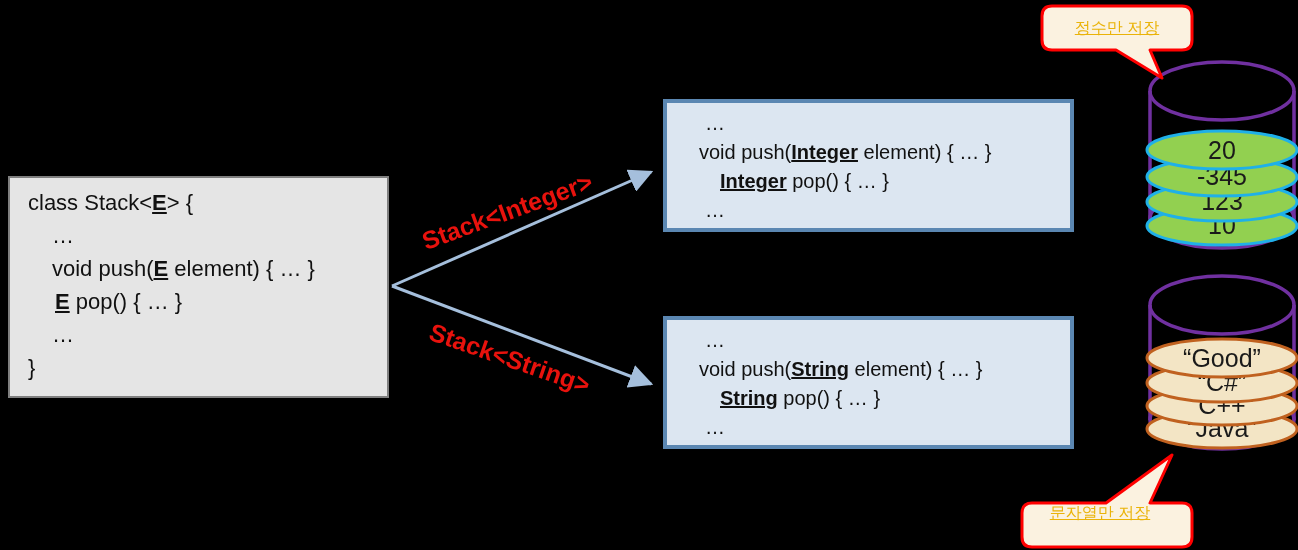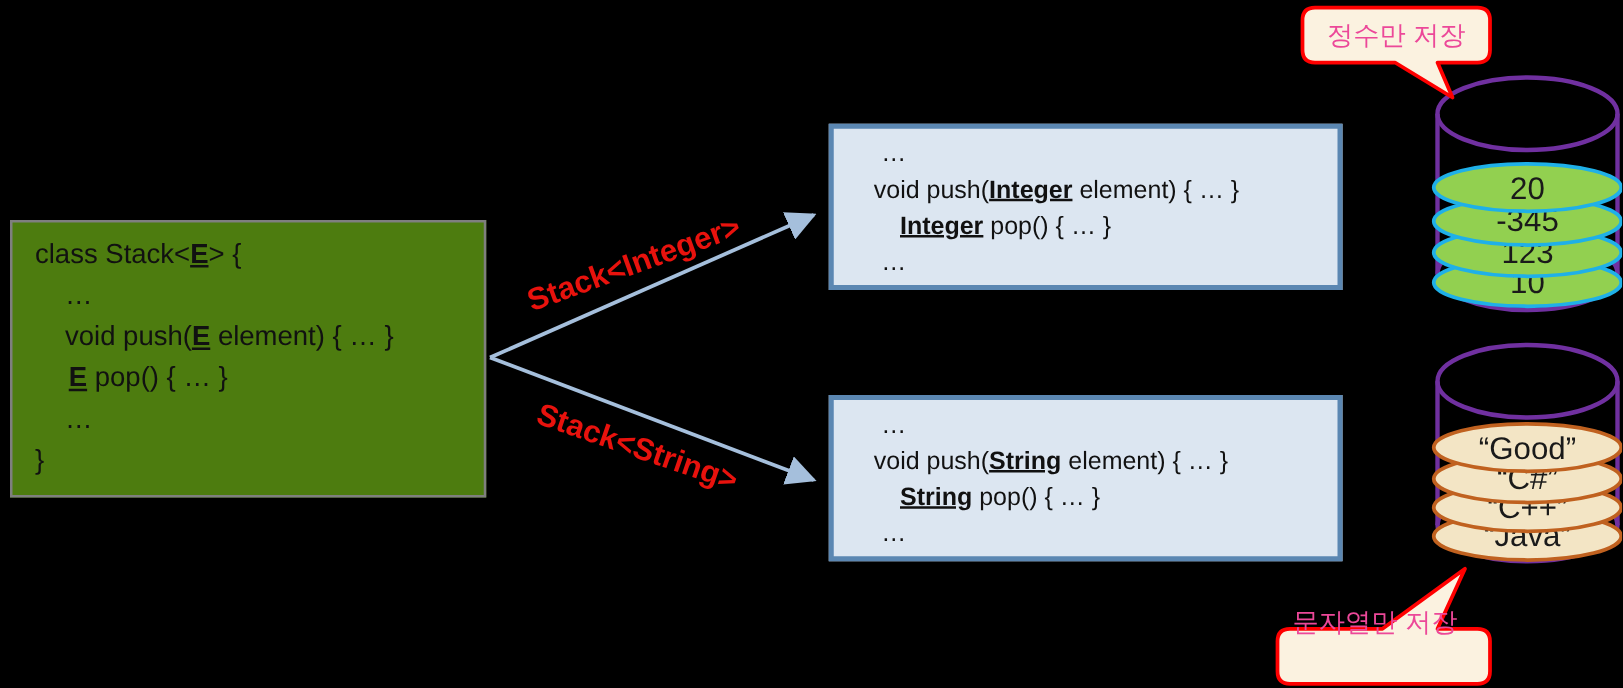--- a/index.html
+++ b/index.html
@@ -4,21 +4,21 @@
 <style>
   html,body{margin:0;padding:0;background:#000;}
   #canvas{
     position:relative;width:1298px;height:550px;background:#000;overflow:hidden;
     font-family:"Liberation Sans","DejaVu Sans",sans-serif;
   }
   
   .codebox{position:absolute;box-sizing:border-box;color:#111;}
   #generic-box{
     left:8px;top:176px;width:381px;height:222px;
-    background:#4d7c0f;border:2px solid #7F7F7F;
+    background:#e5e5e5;border:2px solid #7F7F7F;
     padding:8px 0 0 18px;font-size:22px;line-height:33px;
   }
   #integer-box,#string-box{
     left:663px;width:411px;height:133px;
     background:#DCE6F1;border:4px solid #5B87B2;
     padding:6px 0 0 32px;font-size:20px;line-height:29px;
   }
   #integer-box{top:99px;}
   #string-box{top:316px;}
   .line{white-space:pre;}
@@ -38,24 +38,24 @@
   #overlay{position:absolute;left:0;top:0;pointer-events:none;}
   .arrowline{stroke:#A5BFDC;stroke-width:3;fill:none;}
   .cylline{stroke:#7030A0;stroke-width:3.5;fill:none;}
   .idisc{fill:#92D050;stroke:#1FB0E8;stroke-width:3;}
   .sdisc{fill:#F3E5C5;stroke:#C0611F;stroke-width:3;}
   .dtext{font-family:"Liberation Sans","DejaVu Sans",sans-serif;font-size:25px;fill:#1a1a1a;text-anchor:middle;}
   .callout-shape{fill:#FBF2E0;stroke:#FF0000;stroke-width:3;stroke-linejoin:round;}
   
   .callout-text{
     position:absolute;display:flex;align-items:center;justify-content:center;
-    color:#ec4899;font-size:21px;white-space:nowrap;
+    color:#eab308;font-size:16px;white-space:nowrap;text-decoration:underline;
   }
   #callout-int-text{left:1042px;top:6px;width:150px;height:44px;}
-  #callout-str-text{left:1022px;top:476px;width:156px;height:44px;}
+  #callout-str-text{left:1022px;top:491px;width:156px;height:44px;}
 </style>
 </head>
 <body>
 
 <div id="canvas">
 
   <div id="generic-box" class="codebox">
     <div class="line"><span>class Stack&lt;</span><span class="b">E</span><span>&gt; {</span></div>
     <div class="line ind1"><span>…</span></div>
     <div class="line ind1"><span>void push(</span><span class="b">E</span><span> element) { … }</span></div>

